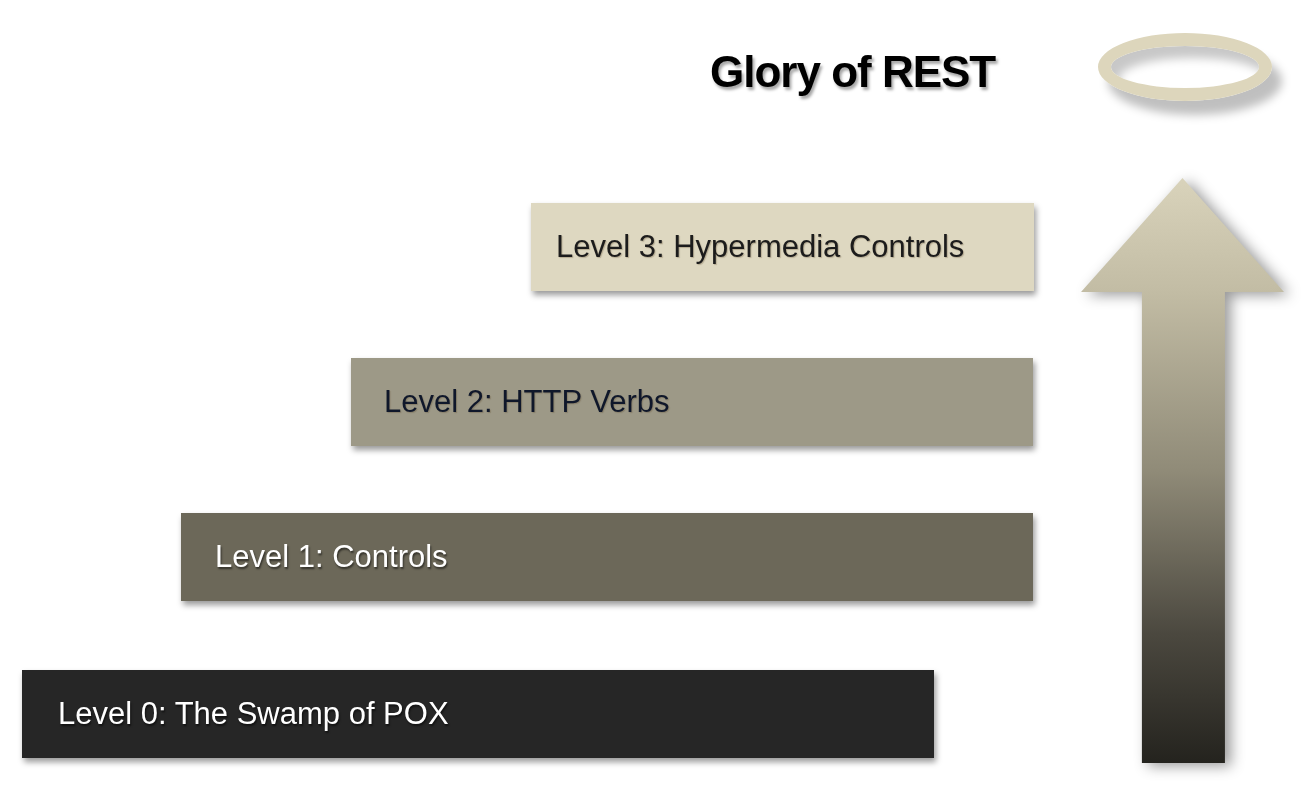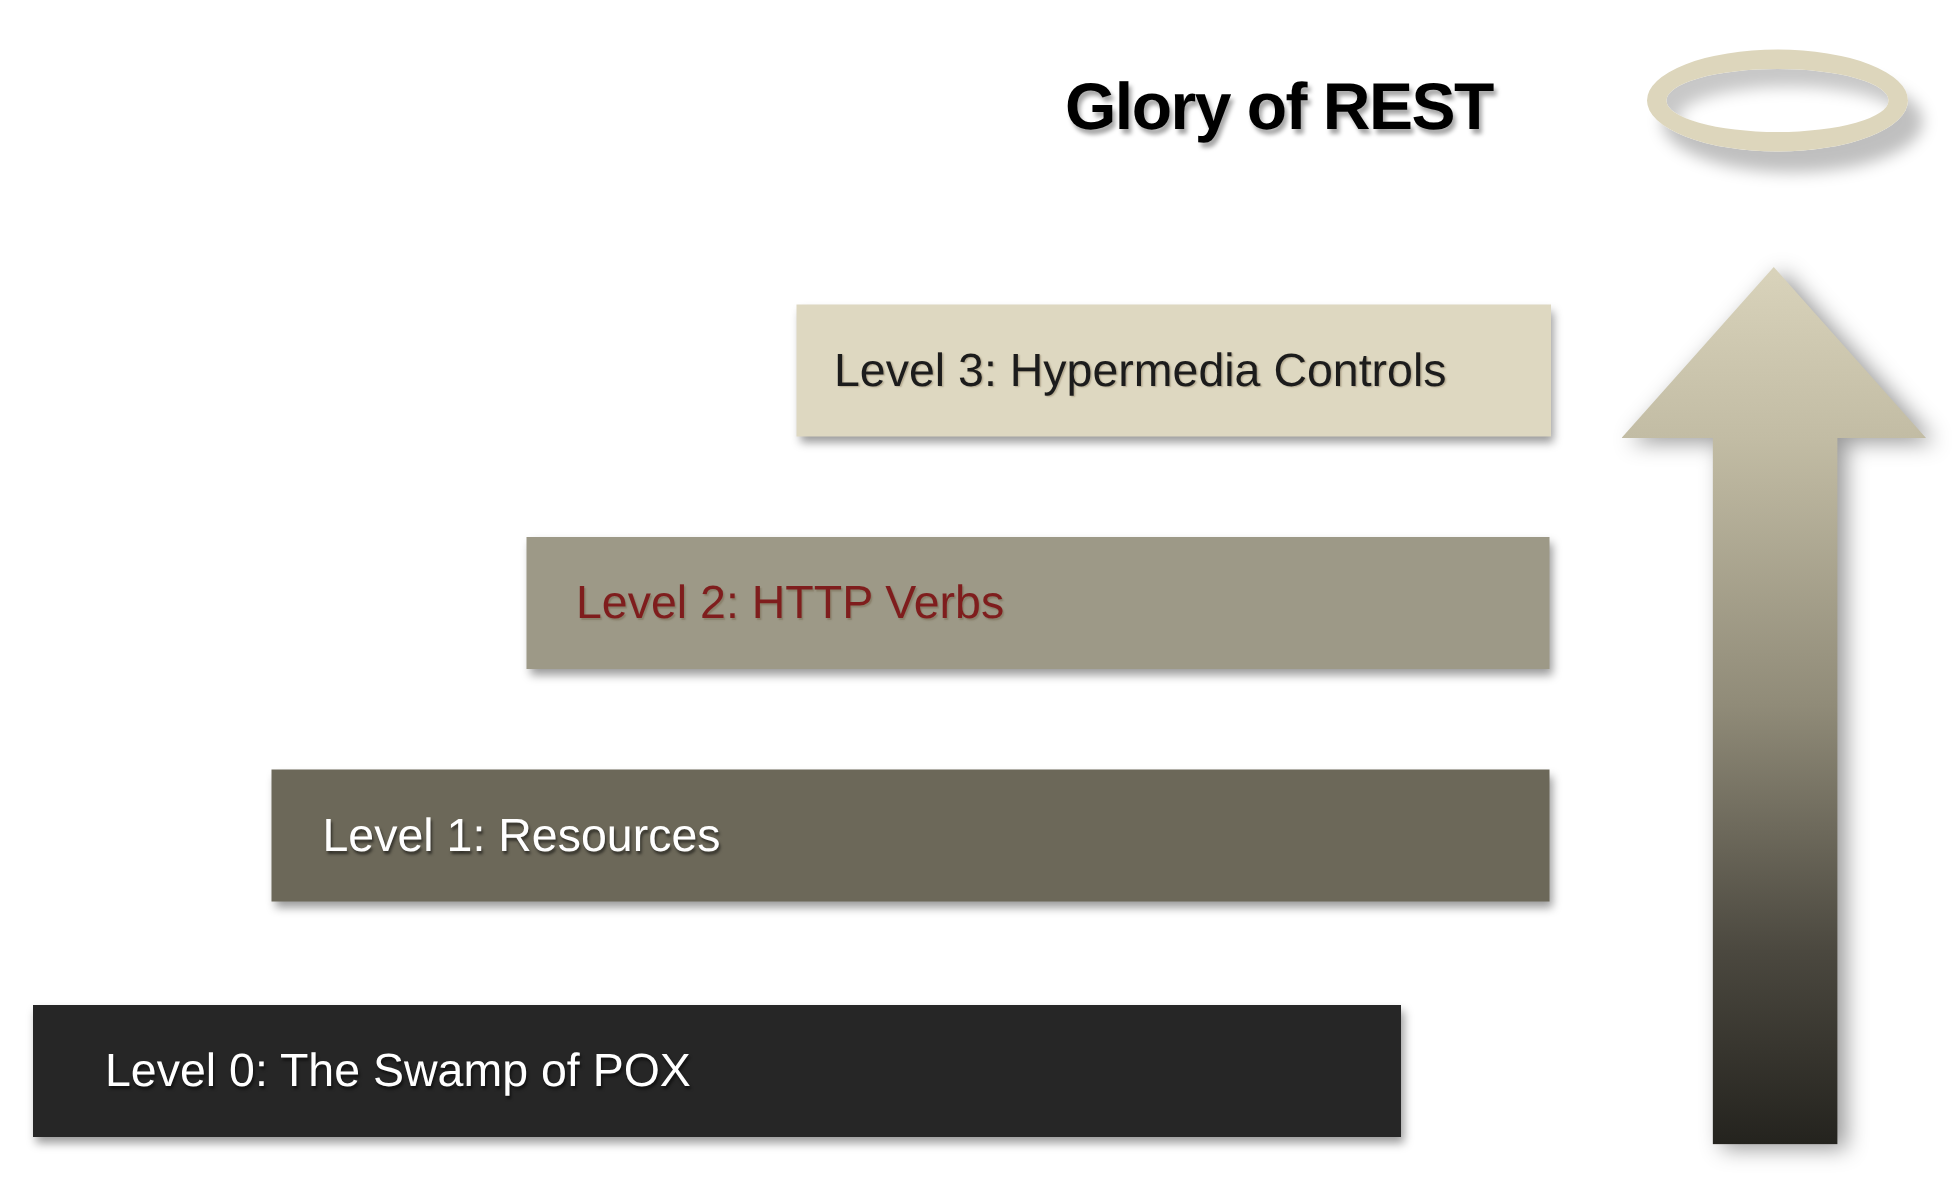--- a/index.html
+++ b/index.html
@@ -63,21 +63,21 @@
     box-sizing: border-box;
     display: flex;
     align-items: center;
     box-shadow: 2px 4px 6px rgba(0,0,0,0.40);
     font-size: 31px;
     white-space: nowrap;
   }
   .bar-3 { left: 531px; top: 203px; width: 503px;  padding-left: 25px; }
   .bar-2 { left: 351px; top: 358px; width: 682px;  padding-left: 33px; }
   .bar-1 { left: 181px; top: 513px; width: 852px;  padding-left: 34px; }
-  .bar-0 { left: 22px;  top: 670px; width: 912px; padding-left: 48px; }
+  .bar-0 { left: 22px;  top: 670px; width: 912px; padding-left: 36px; }
   .bar-1 .bar-label, .bar-0 .bar-label {
     text-shadow: 1px 2px 2px rgba(0,0,0,0.55);
   }
   .bar-3 .bar-label, .bar-2 .bar-label {
     text-shadow: 1px 1px 1px rgba(90,70,40,0.30);
   }
 </style>
 </head>
 <body>
 
@@ -88,25 +88,25 @@
   <div class="halo" style="border-color: rgb(221, 214, 188);"></div>
 
   <div class="arrow-wrap">
     <div class="arrow"></div>
   </div>
 
   <div class="bar bar-3" style="background-color: rgb(222, 216, 193); color: rgb(28, 28, 28);">
     <span class="bar-label">Level 3: Hypermedia Controls</span>
   </div>
 
-  <div class="bar bar-2" style="background-color: rgb(157, 153, 135); color: #7f1d1d;">
+  <div class="bar bar-2" style="background-color: rgb(157, 153, 135); color: #0f172a;">
     <span class="bar-label">Level 2: HTTP Verbs</span>
   </div>
 
   <div class="bar bar-1" style="background-color: rgb(108, 104, 89); color: rgb(255, 255, 255);">
-    <span class="bar-label">Level 1: Resources</span>
+    <span class="bar-label">Level 1: Controls</span>
   </div>
 
   <div class="bar bar-0" style="background-color: rgb(38, 38, 38); color: rgb(255, 255, 255);">
     <span class="bar-label">Level 0: The Swamp of POX</span>
   </div>
 
 </div>
 
 </body></html>

